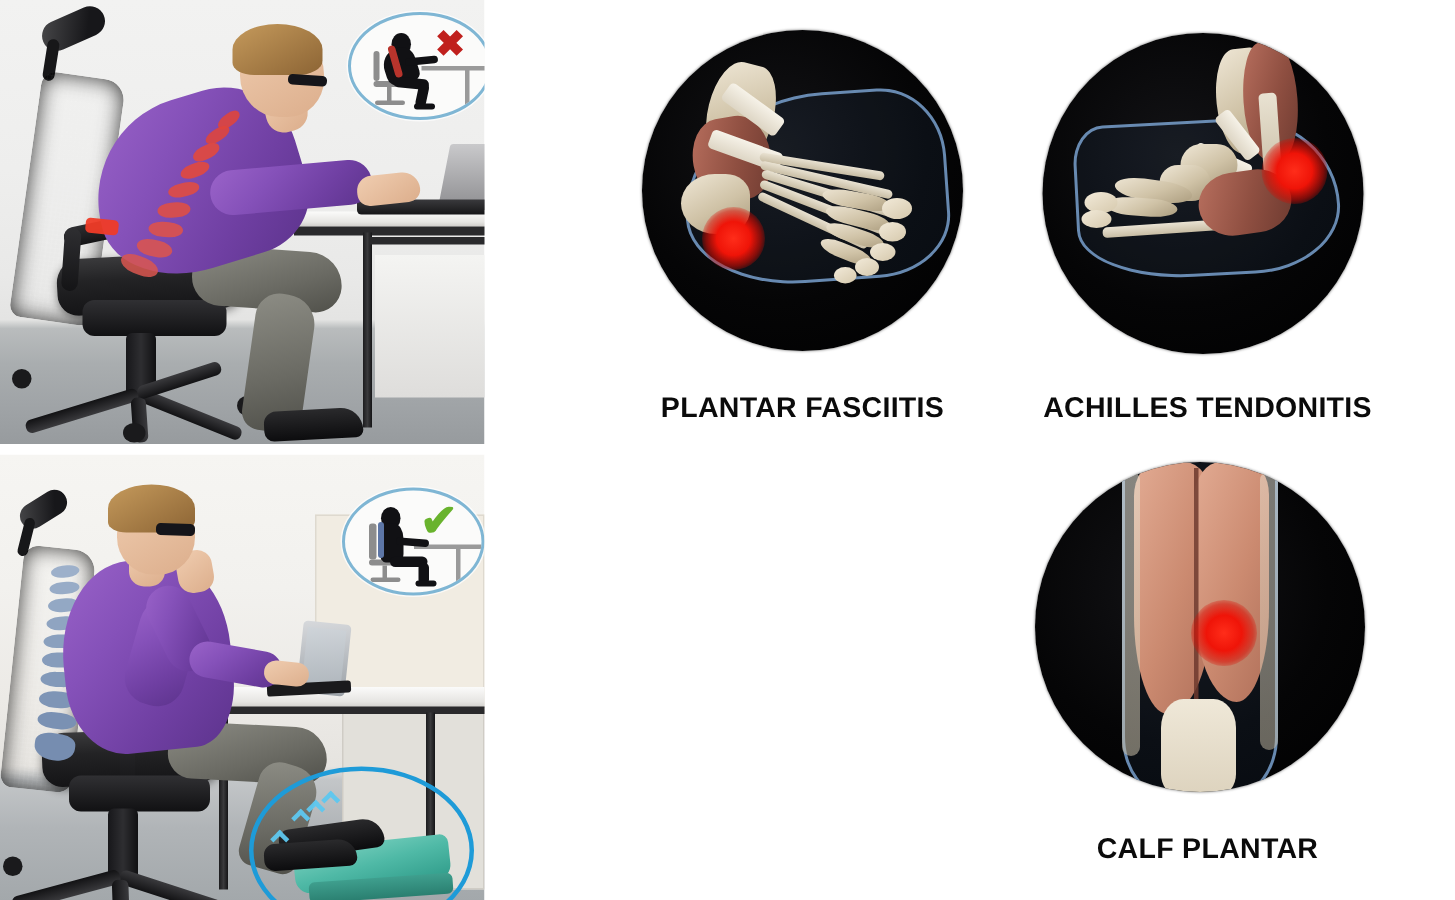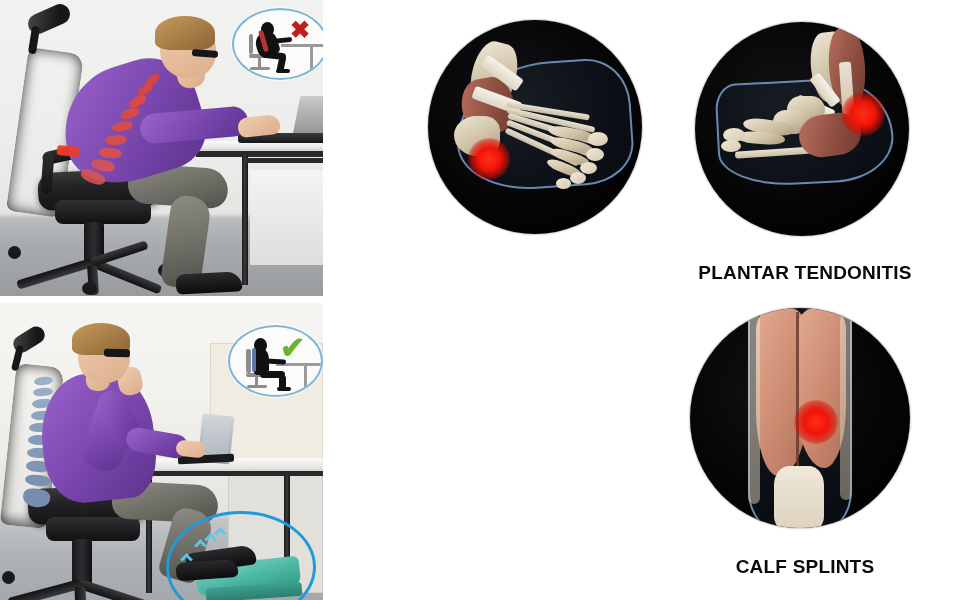--- a/index.html
+++ b/index.html
@@ -383,20 +383,21 @@
         <div class="an bone-sm" style="left:160px; top:112px; width:20px; height:14px;"></div>
         <div class="an bone-sm" style="left:158px; top:128px; width:18px; height:13px;"></div>
         <div class="an bone-sm" style="left:152px; top:142px; width:17px; height:12px;"></div>
         <div class="an bone-sm" style="left:142px; top:152px; width:16px; height:12px;"></div>
         <div class="an bone-sm" style="left:128px; top:158px; width:15px; height:11px;"></div>
 
         <div class="an bone" style="left:26px; top:96px; width:46px; height:40px; border-radius:50% 36% 40% 52%;"></div>
 
         <div class="pain-spot" style="left:40px; top:118px; width:42px; height:42px;"></div>
       </div>
+      <div class="anat-label" style="left:0; top:262px;">PLANTAR FASCIITIS</div>
     </div>
 
     <div class="anat-cell" style="left:270px; top:0px; width:270px; height:296px;">
       <div class="anat-circle" style="left:25px; top:22px; width:214px; height:214px;">
 
         <div class="an skin-outline" style="left:22px; top:58px; width:176px; height:104px;
                     border-radius:14% 44% 40% 52% / 30% 70% 50% 40%;
                     transform:rotate(-3deg);"></div>
 
         <div class="an bone" style="left:116px; top:10px; width:40px; height:70px; transform:rotate(-6deg);"></div>
@@ -413,21 +414,21 @@
         <div class="an bone" style="left:42px; top:110px; width:48px; height:12px; transform:rotate(4deg);"></div>
         <div class="an bone-sm" style="left:28px; top:106px; width:22px; height:14px;"></div>
         <div class="an bone-sm" style="left:26px; top:118px; width:20px; height:12px;"></div>
 
         <div class="an tendon" style="left:40px; top:126px; width:108px; height:7px; transform:rotate(-4deg);"></div>
 
         <div class="an muscle" style="left:104px; top:92px; width:62px; height:42px; transform:rotate(-8deg);"></div>
 
         <div class="pain-spot" style="left:146px; top:70px; width:44px; height:44px;"></div>
       </div>
-      <div class="anat-label" style="left:0; top:262px;">PLANTAR TENDONITIS</div>
+      <div class="anat-label" style="left:0; top:262px;">ACHILLES TENDONITIS</div>
     </div>
 
 
     <div class="anat-cell" style="left:270px; top:300px; width:270px; height:296px;">
       <div class="anat-circle" style="left:20px; top:8px; width:220px; height:220px;">
 
         <div class="an skin-outline" style="left:58px; top:-4px; width:104px; height:228px;
                     border-radius:14% 14% 30% 30% / 6% 6% 18% 18%;"></div>
 
         <div class="an muscle-light" style="left:66px; top:0px; width:52px; height:168px;
@@ -438,17 +439,17 @@
         <div class="an" style="left:106px; top:4px; width:3px; height:162px; background:#6d3a2e; opacity:.85;"></div>
 
         <div class="an tendon" style="left:84px; top:158px; width:50px; height:64px; border-radius:30% 30% 22% 22%;
                     background:linear-gradient(180deg,#efe8d8,#ddd3be);"></div>
 
         <div class="an" style="left:58px; top:6px; width:12px; height:190px; background:linear-gradient(180deg,#e9e3d4,#c9bfa8); opacity:.55; border-radius:6px;"></div>
         <div class="an" style="left:150px; top:6px; width:12px; height:186px; background:linear-gradient(180deg,#e9e3d4,#c9bfa8); opacity:.5; border-radius:6px;"></div>
 
         <div class="pain-spot" style="left:104px; top:92px; width:44px; height:44px;"></div>
       </div>
-      <div class="anat-label" style="left:0; top:256px;">CALF SPLINTS</div>
+      <div class="anat-label" style="left:0; top:256px;">CALF PLANTAR</div>
     </div>
 
   </div>
 </div>
 
 </body></html>

